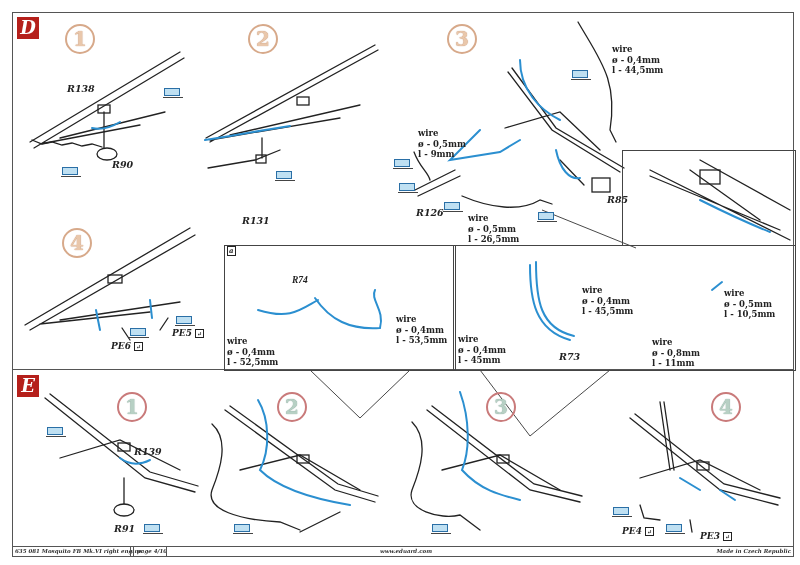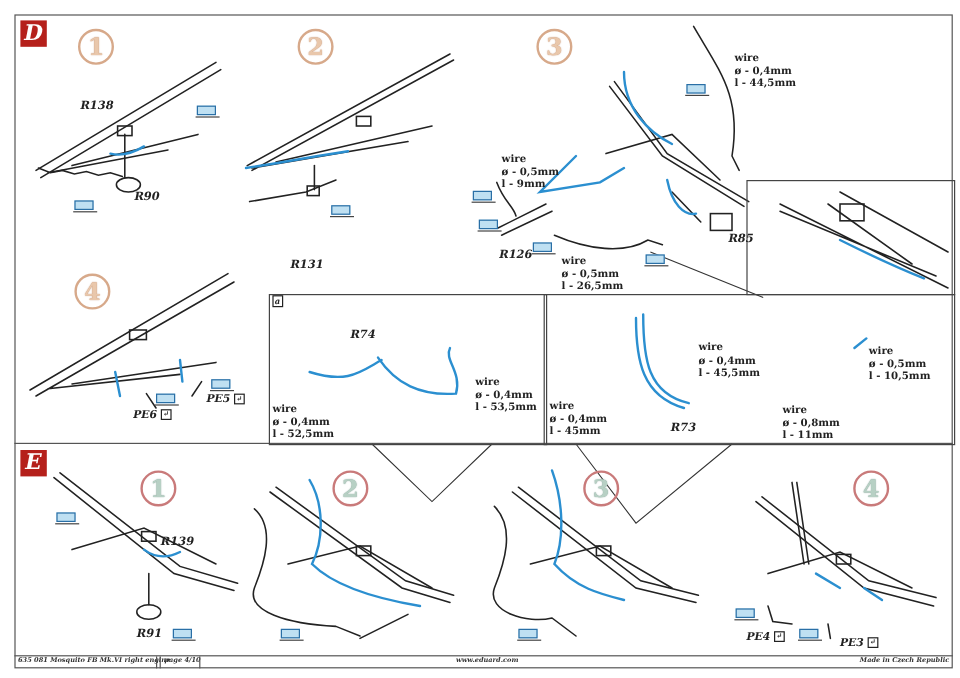--- a/index.html
+++ b/index.html
@@ -166,21 +166,21 @@
 <div class="wire" style="left:468px;top:213px;">
   <div>wire</div>
   <div>ø - 0,5mm</div>
   <div>l - 26,5mm</div>
 </div>
 
 <div class="pe" style="left:111px;top:341px;"><span>PE6</span><span class="box">↵</span></div>
 <div class="pe" style="left:172px;top:328px;"><span>PE5</span><span class="box">↵</span></div>
 
 <div class="lbl" style="left:227px;top:246px;font-size:7px;border:1px solid #222;padding:0 1px;line-height:8px;">a</div>
-<div class="lbl" style="left:292px;top:275px;">R74</div>
+<div class="lbl" style="left:292px;top:275px;font-family:Liberation Serif, serif;">R74</div>
 <div class="wire" style="left:227px;top:336px;">
   <div>wire</div>
   <div>ø - 0,4mm</div>
   <div>l - 52,5mm</div>
 </div>
 <div class="wire" style="left:396px;top:314px;">
   <div>wire</div>
   <div>ø - 0,4mm</div>
   <div>l - 53,5mm</div>
 </div>

